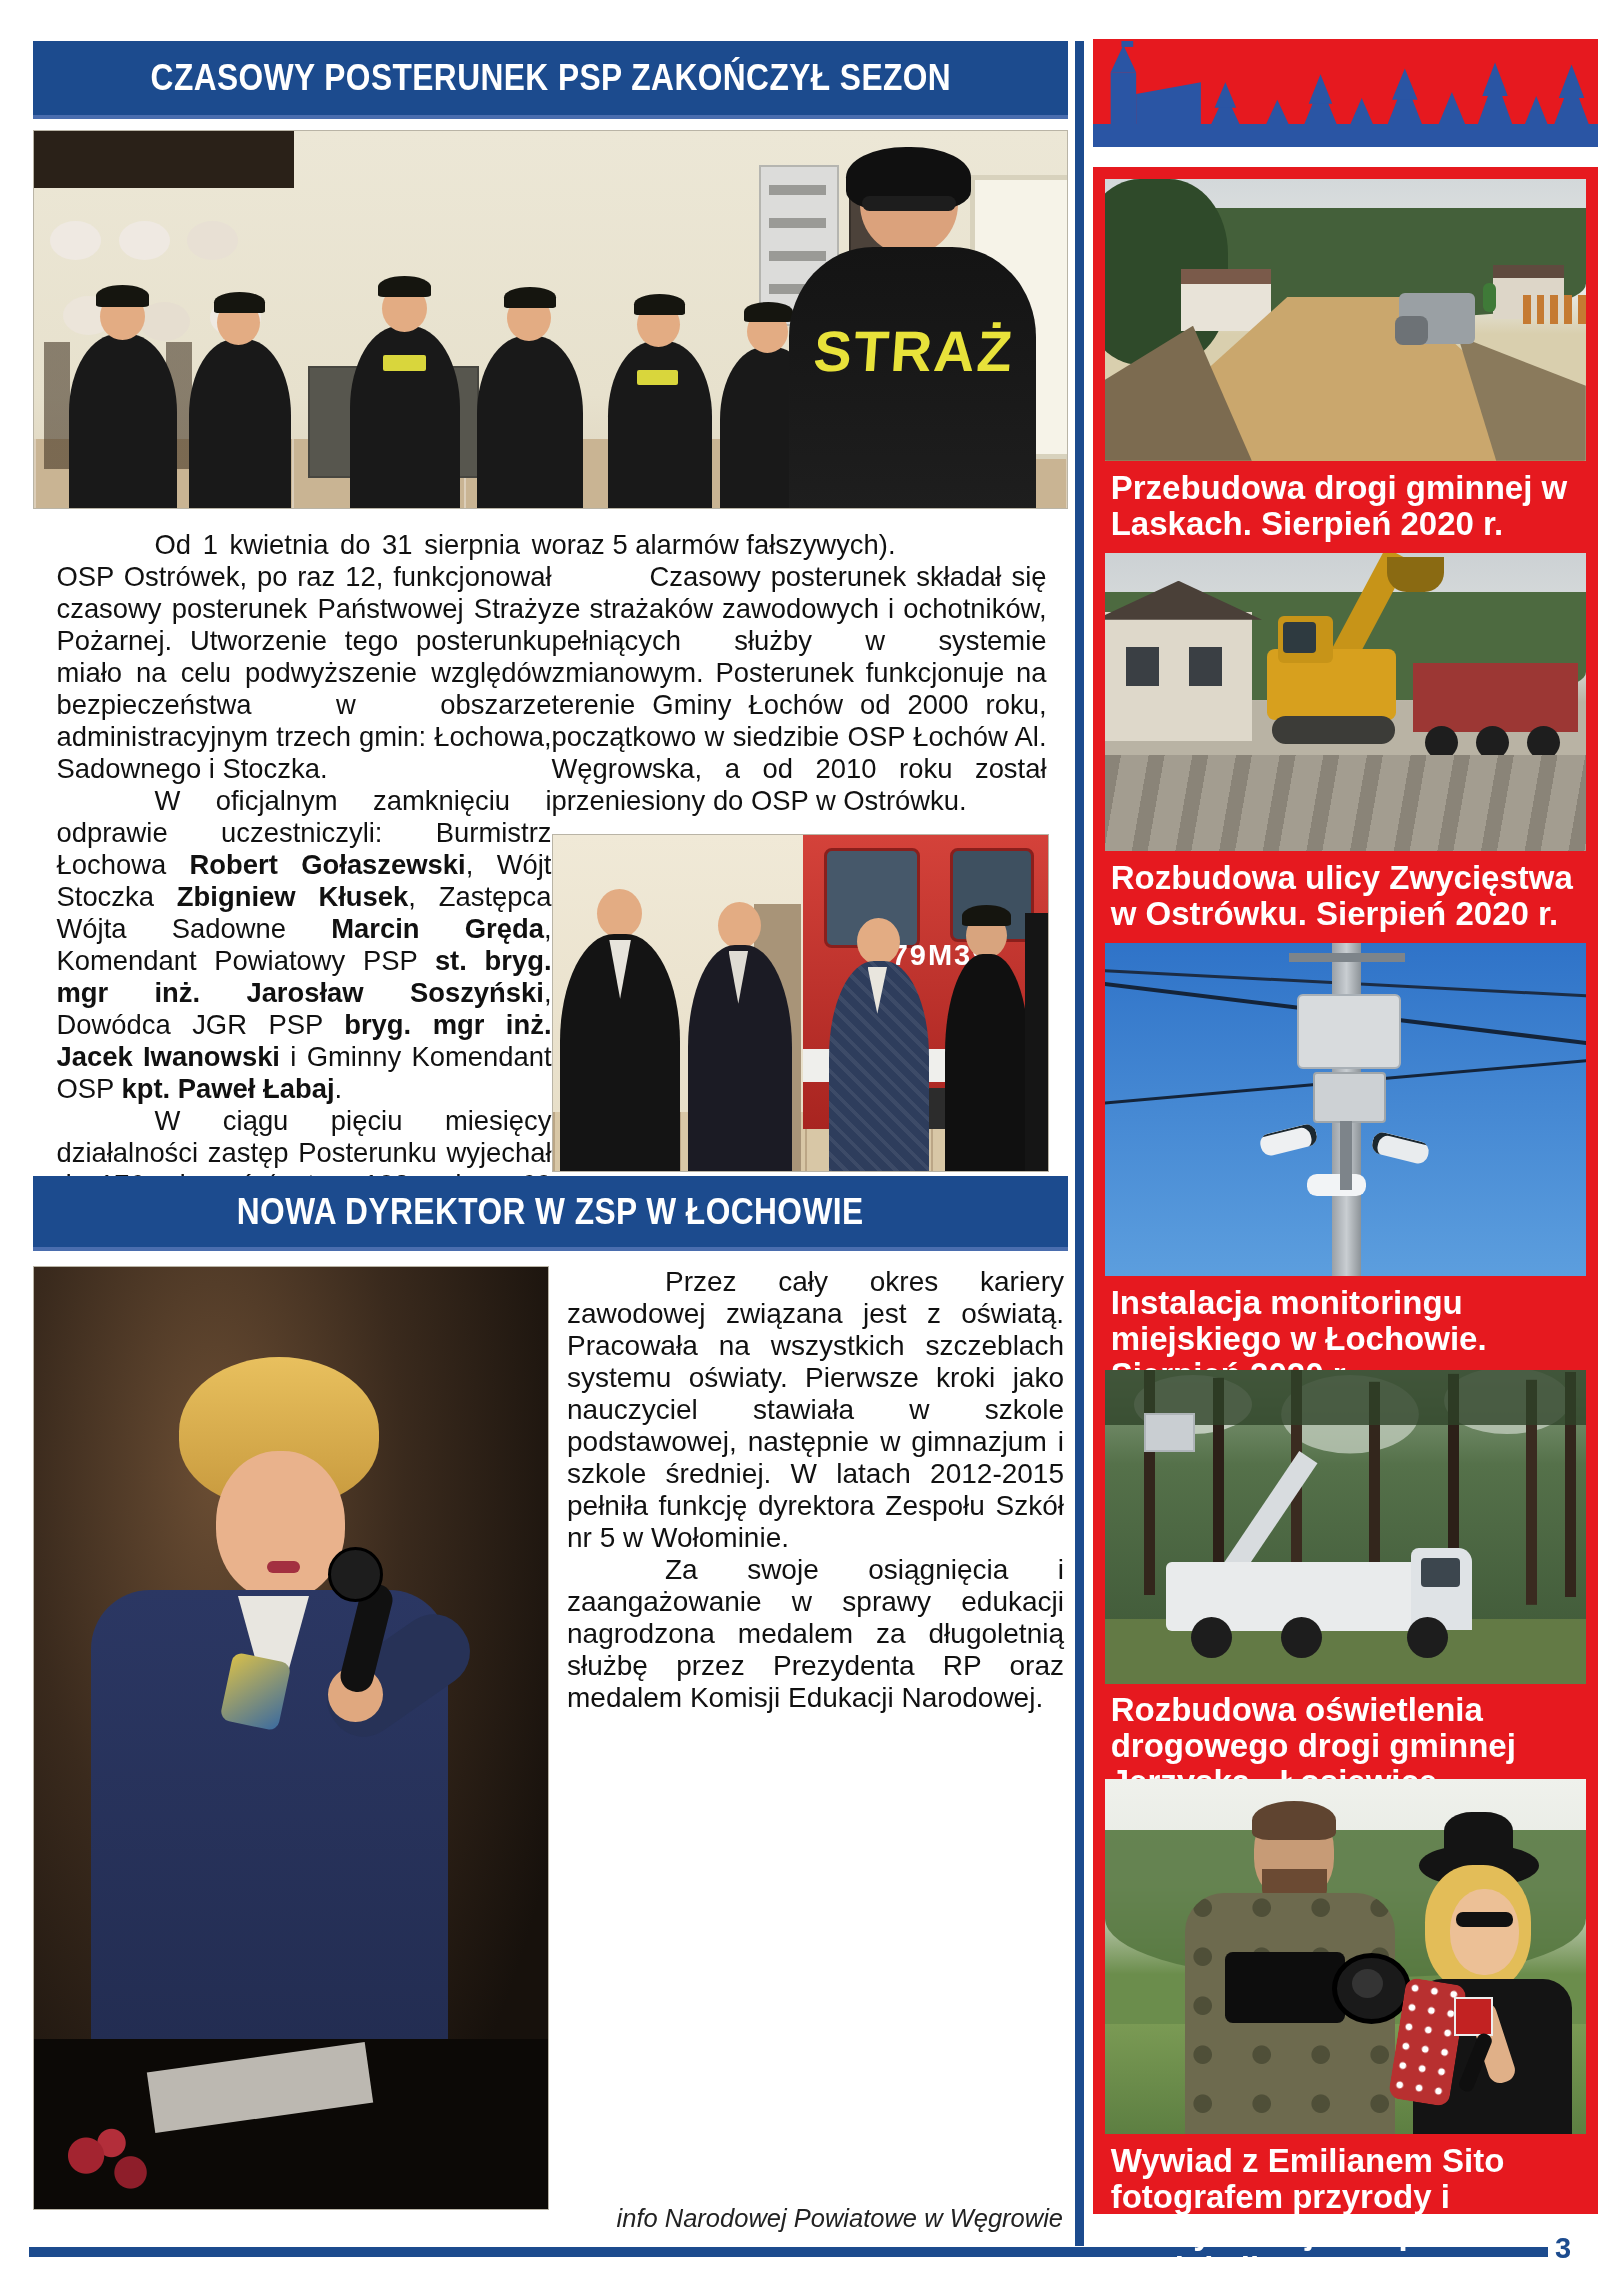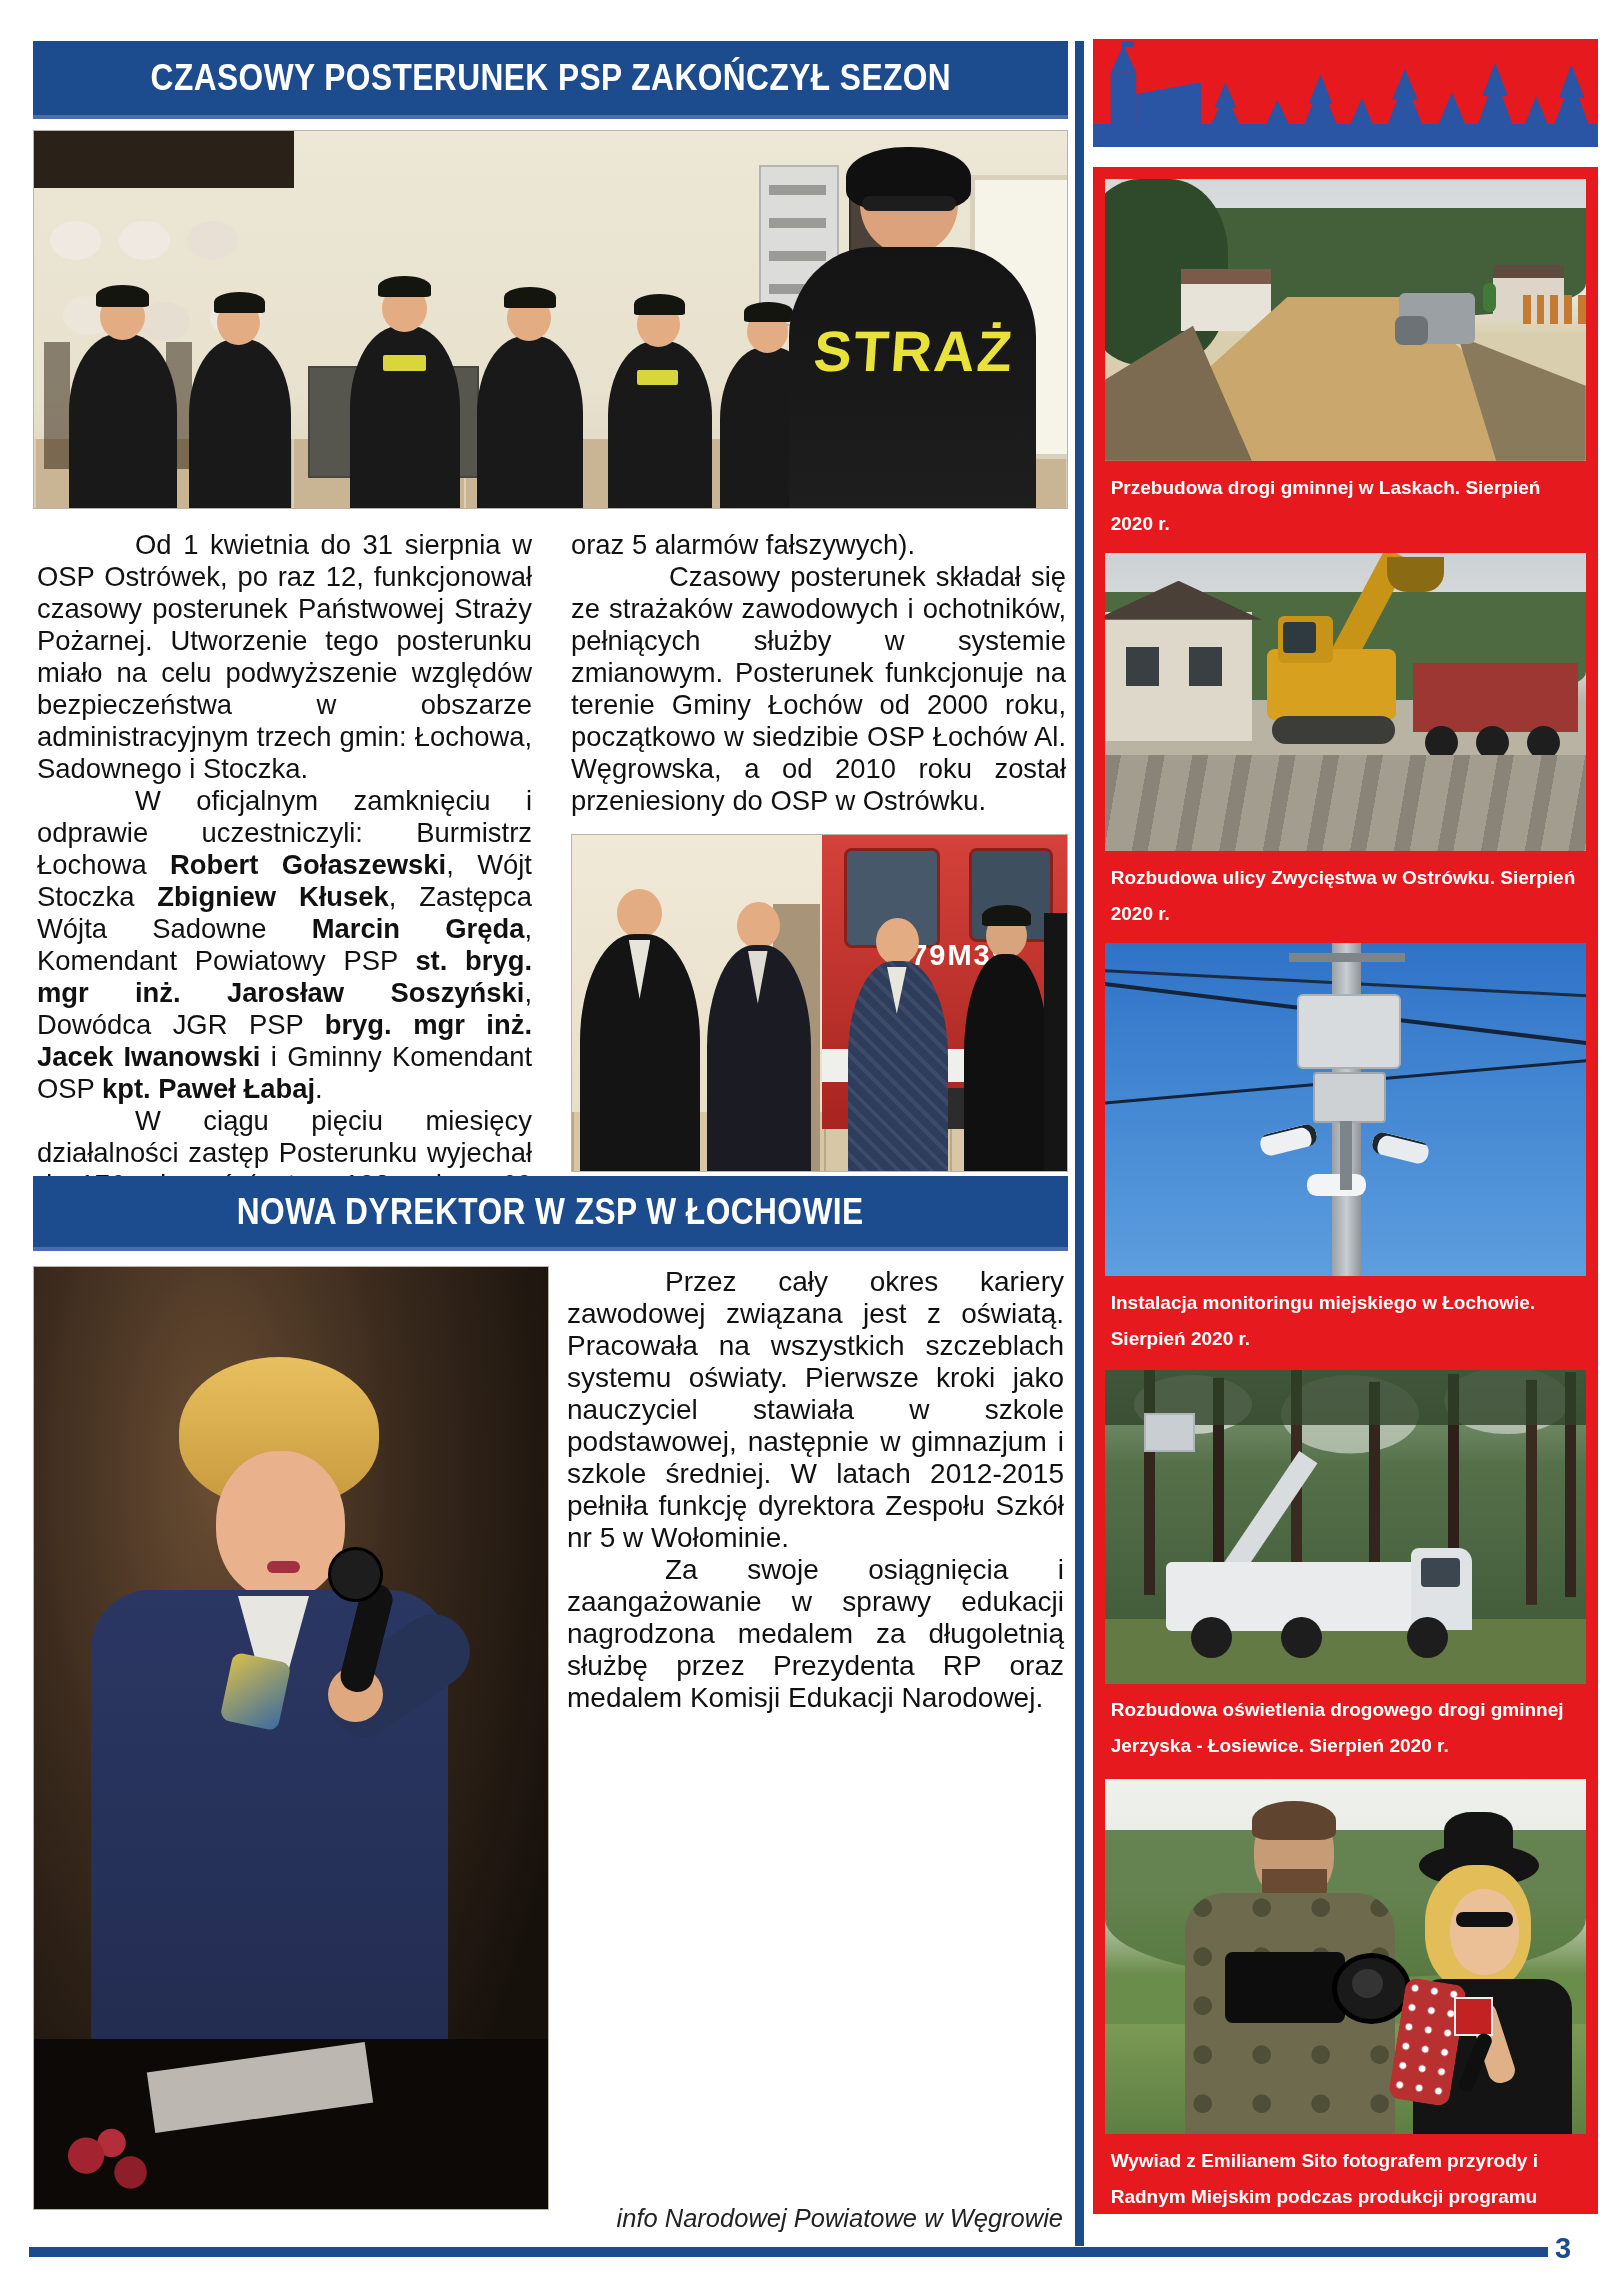--- a/index.html
+++ b/index.html
@@ -6,21 +6,21 @@
   body{width:1621px;height:2293px;font-family:"Liberation Sans",sans-serif;position:relative;overflow:hidden;color:#111;}
   .page{position:absolute;left:0;top:0;width:1621px;height:2293px;background:#fff;}
 
   
   .banner{position:absolute;left:33px;width:1035px;background:#1c4b8e;display:flex;align-items:center;justify-content:center;border-bottom:4.9px solid #4a6dae;}
   .banner .bt{color:#fff;font-weight:bold;font-size:36px;letter-spacing:0.5px;transform:scaleX(.88);white-space:nowrap;}
   .banner1{top:41px;height:74px;}
   .banner2{top:1176px;height:71px;}
 
   
-  .textcols{position:absolute;left:37px;top:529px;width:1029px;display:flex;justify-content:space-between;}
+  .textcols{position:absolute;left:37px;top:529px;width:1029px;display:flex;justify-content:center;}
   .col{width:495px;font-size:27.4px;line-height:32px;text-align:justify;}
   .para{margin:0;}
   .para.ind{text-indent:98px;}
   .para .b{font-weight:bold;}
   .art2text{position:absolute;left:567px;top:1266px;width:497px;font-size:28px;line-height:32px;text-align:justify;}
 
   
   .ph{position:relative;overflow:hidden;border:1px solid #b9b4a6;box-sizing:border-box;}
   .ph *{position:absolute;}
 
@@ -30,21 +30,21 @@
 
   .sb-photo{position:relative;overflow:hidden;width:481px;}
   .sb-photo *{position:absolute;}
 
   
   .divider{position:absolute;left:1075px;top:41px;width:8.8px;height:2205px;background:#1c4b8e;}
   .sb-header{position:absolute;left:1093px;top:39px;width:505px;height:108px;background:#e6191f;overflow:hidden;}
   .sb-band{position:absolute;left:0;bottom:0;width:100%;height:23.5px;background:#2a55a4;}
   .sb-title{position:absolute;left:39px;bottom:2px;font-size:46px;font-weight:800;color:#fff;letter-spacing:1px;text-shadow:0 2px 3.9px rgba(20,40,90,.55);white-space:nowrap;}
   .sb-body{position:absolute;left:1093px;top:167px;width:505px;height:2047px;background:#e6191f;box-sizing:border-box;padding:11.8px;}
-  .sb-caption{color:#fff;font-weight:bold;font-size:19px;line-height:36px;padding:8.8px 9.8px 11.8px 5.9px;}
+  .sb-caption{color:#fff;font-weight:bold;font-size:33px;line-height:36px;padding:8.8px 9.8px 11.8px 5.9px;}
 
   
   .footer-credit{position:absolute;left:33px;top:2204px;width:1030px;text-align:right;font-style:italic;font-size:25.5px;color:#222;}
   .bottom-bar{position:absolute;left:29px;top:2247px;width:1519px;height:9.8px;background:#1c4b8e;}
   .page-num{position:absolute;left:1555px;top:2232px;font-size:29px;font-weight:bold;color:#1c4b8e;}
 
   
   .head{border-radius:50%;background:#e3ac83;}
   .cap{background:#15150f;border-radius:50% 50% 10% 10%;}
   .torso{background:#191919;border-radius:45% 45% 0 0;}

